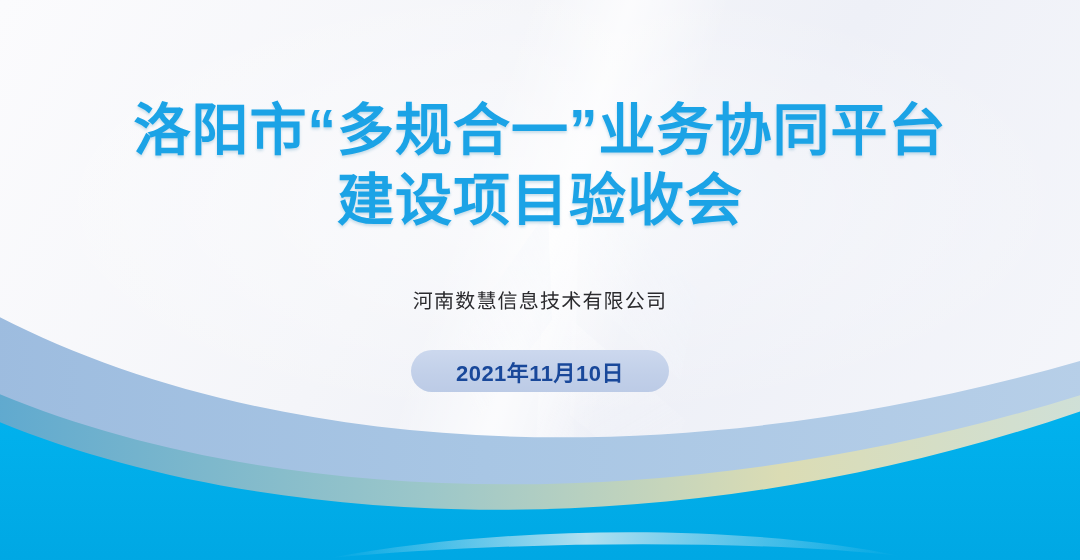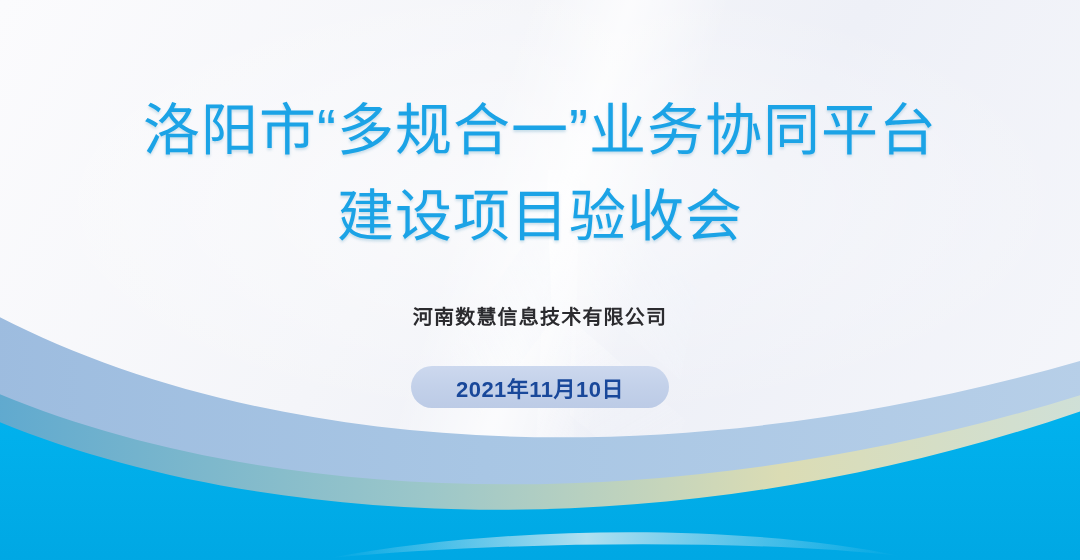--- a/index.html
+++ b/index.html
@@ -77,44 +77,44 @@
     flex-direction: column;
     align-items: center;
   }
 
   .title {
     margin: 0;
     padding: 0;
     width: 100%;
     text-align: center;
     color: #1ba3e6;
-    font-weight: 400;
+    font-weight: 700;
     font-size: 57px;
     line-height: 70px;
     letter-spacing: 1px;
     text-shadow:
       0 2px 3px rgba(20,120,170,.22),
       0 0 1px rgba(255,255,255,.6);
   }
 
   .title-line-1 {
     margin-top: 95px;
   }
 
   .title-line-2 {
-    margin-top: 16px;
+    margin-top: 0;
   }
 
   .subtitle {
     margin: 0;
     padding: 0;
     margin-top: 50px;
     text-align: center;
     color: #2b2b2f;
-    font-weight: 700;
+    font-weight: 400;
     font-size: 20px;
     letter-spacing: 1.2px;
     text-shadow: 0 1px 1px rgba(255,255,255,.75);
   }
 
   .date-badge {
     margin-top: 36px;
     display: inline-flex;
     align-items: center;
     justify-content: center;

